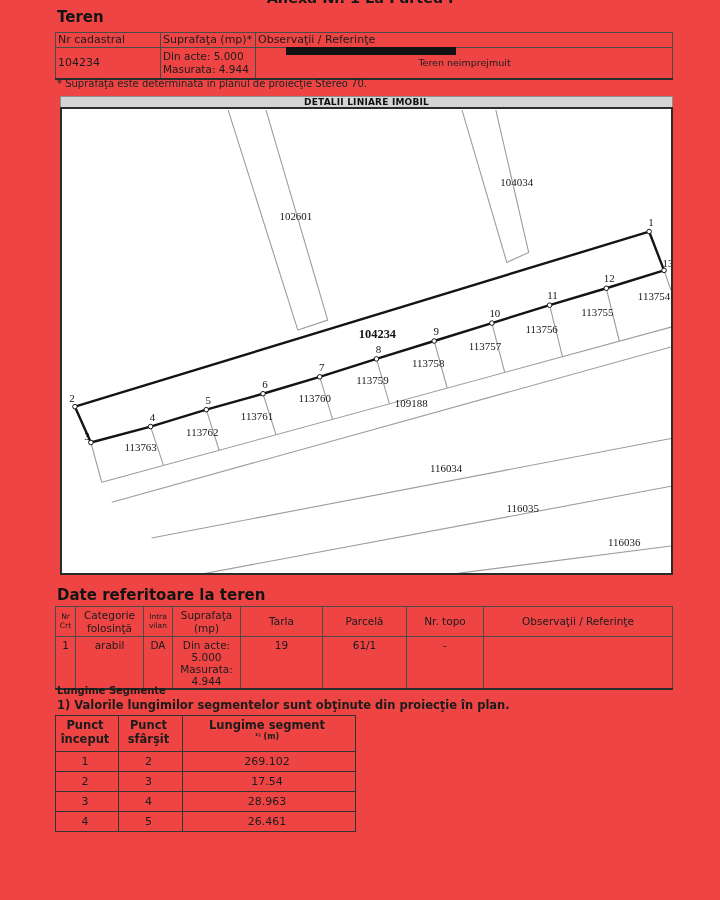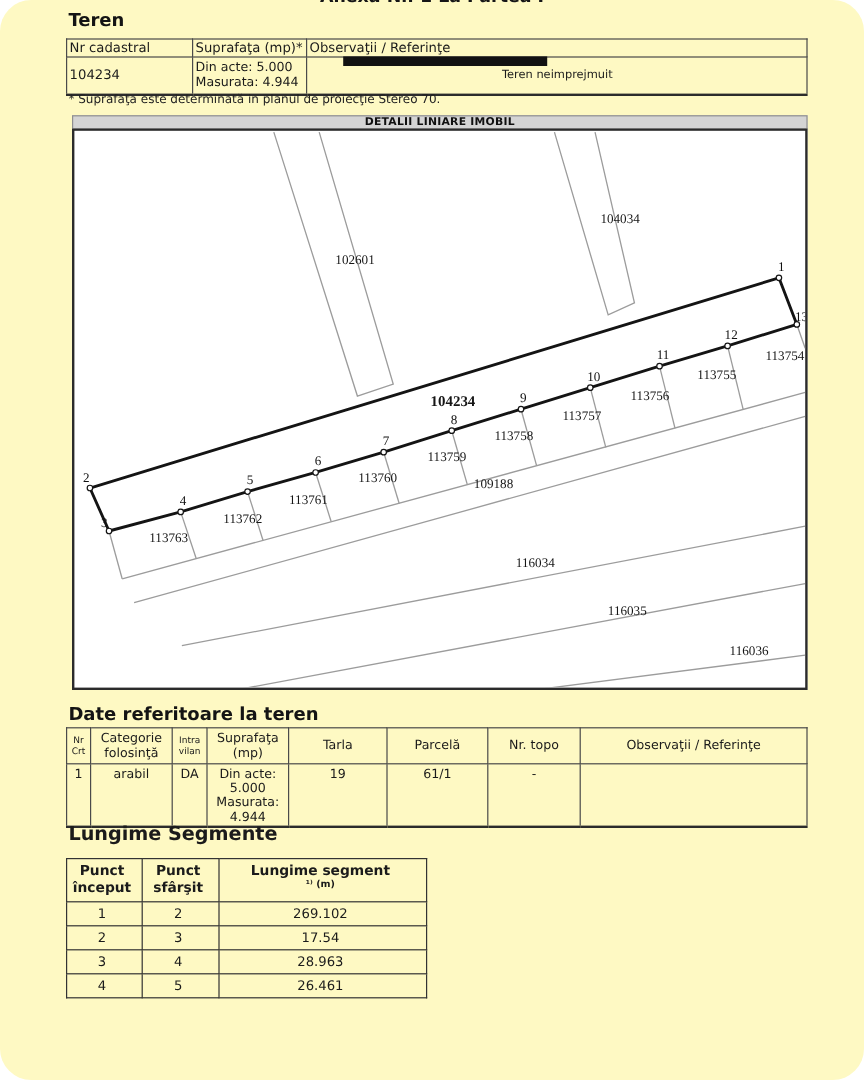--- a/index.html
+++ b/index.html
@@ -1,18 +1,18 @@
 <!DOCTYPE html>
 <html><head>
 <meta charset="utf-8">
 <style>
   html,body { margin:0; padding:0; background:#ffffff; }
   #page {
-    position:relative; width:720px; height:900px; background:#fef9c3; overflow:hidden;
-    font-family:"DejaVu Sans","Liberation Sans",sans-serif; color:#1b1b1b;border-radius:26px;
+    position:relative; width:720px; height:900px; background:#ef4444; overflow:hidden;
+    font-family:"DejaVu Sans","Liberation Sans",sans-serif; color:#1b1b1b;
   }
   
   .top-title-clip { position:absolute; top:0; left:0; width:100%; height:8px; overflow:hidden; }
   .top-title { margin-top:-10px; text-align:center; font-weight:bold; font-size:14.5px; color:#161616; }
 
   .h1 { position:absolute; font-weight:bold; font-size:15px; color:#141414; }
   .h-teren { left:57px; top:8px; }
   .h-date  { left:57px; top:586px; }
 
   table { border-collapse:collapse; table-layout:fixed; }
@@ -44,21 +44,21 @@
   .vertex-dot { fill:#ffffff; stroke:#151515; stroke-width:1; }
 
   
   .t2 { position:absolute; left:55px; top:606px; width:617px; }
   .t2 td { text-align:center; font-size:10.5px; line-height:1.15; padding:1px 2px; vertical-align:middle; }
   .t2 .hdr td { height:27px; }
   .t2 .small-h { font-size:7.5px; line-height:1.1; }
   .t2 .datarow td { height:48px; vertical-align:top; padding-top:2px; border-bottom:2px solid #2c2c2c; }
 
   
-  .h-lung { position:absolute; left:57px; top:685px; font-weight:bold; font-size:16px; }
+  .h-lung { position:absolute; left:57px; top:685px; font-weight:bold; font-size:10px; }
   .h-note { position:absolute; left:57px; top:698px; font-weight:bold; font-size:11.5px; }
   .t3 { position:absolute; left:55px; top:715px; }
   .t3 td { border:1.5px solid #333; font-size:11px; text-align:center; padding:1px 6px 1px 2px; }
   .t3 .hdr td { font-weight:bold; font-size:11.5px; height:32px; vertical-align:top; line-height:1.25; padding-top:2px; }
   .t3 .unit { font-size:8px; font-weight:bold; }
   .t3 .datarow td { height:17px; }
 </style>
 </head>
 <body>
 
@@ -220,20 +220,21 @@
       </td>
       <td>19</td>
       <td>61/1</td>
       <td>-</td>
       <td></td>
     </tr>
   </tbody>
     </table>
 
   <div class="h-lung">Lungime Segmente</div>
+  <div class="h-note">1) Valorile lungimilor segmentelor sunt obţinute din proiecţie în plan.</div>
 
   <table class="t3">
     <colgroup>
         <col style="width:63px">
         <col style="width:64px">
         <col style="width:173px">
       </colgroup>
     <tbody>
         <tr class="hdr">
       <td>

